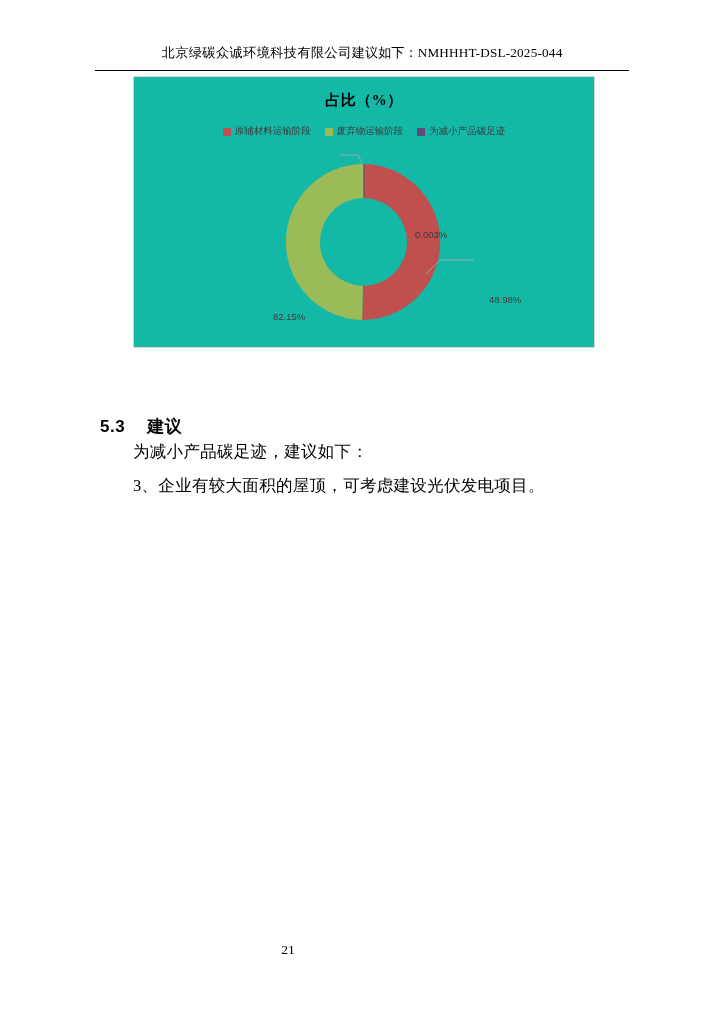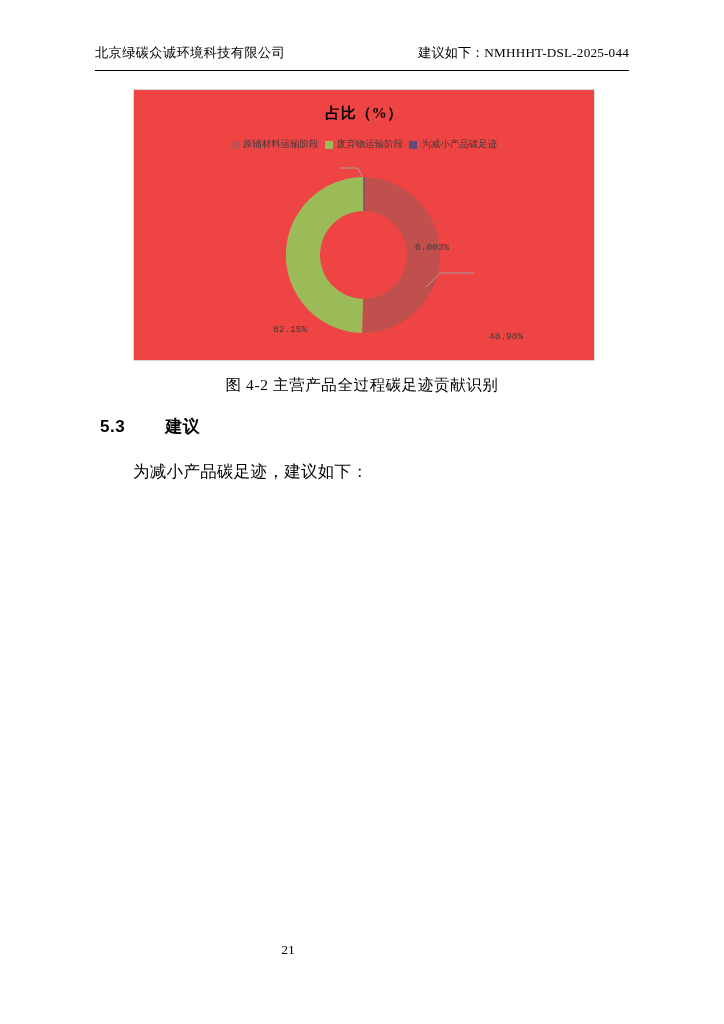--- a/index.html
+++ b/index.html
@@ -22,21 +22,21 @@
     height: 1024px;
     background: #ffffff;
   }
   
   .header {
     position: absolute;
     left: 95px;
     top: 44px;
     width: 534px;
     display: flex;
-    justify-content: space-between;
+    justify-content: center;
     align-items: baseline;
     font-size: 13.2px;
     font-family: "Liberation Serif", "DejaVu Serif", serif;
   }
   .header-left {
     letter-spacing: 0.4px;
   }
   .header-right {
     white-space: nowrap;
   }
@@ -49,25 +49,25 @@
     left: 95px;
     top: 70px;
     width: 534px;
     height: 1px;
     background: #000000;
   }
   
   .chart-frame {
     position: absolute;
     left: 133px;
-    top: 89px;
+    top: 76px;
     width: 462px;
     height: 272px;
     border: 1px solid #d9d9d9;
-    background: #ef4444;
+    background: #14b8a6;
     box-sizing: border-box;
   }
   .chart-title {
     position: absolute;
     left: 0;
     top: 14px;
     width: 100%;
     text-align: center;
     font-size: 15px;
     font-weight: bold;
@@ -75,21 +75,21 @@
     letter-spacing: 0.5px;
   }
   .legend {
     position: absolute;
     left: 0;
     top: 48px;
     width: 100%;
     display: flex;
     justify-content: center;
     align-items: center;
-    gap: 6px;
+    gap: 14px;
     font-size: 9.5px;
     font-family: "Liberation Sans", sans-serif;
     color: #3a3a3a;
   }
   .legend-item {
     display: flex;
     align-items: center;
     gap: 4px;
     white-space: nowrap;
   }
@@ -107,26 +107,26 @@
   }
   .donut {
     position: absolute;
     left: 50%;
     top: 4px;
     transform: translateX(-50%);
   }
   .lbl {
     position: absolute;
     font-size: 9.5px;
-    font-family: Liberation Mono, monospace;
+    font-family: Liberation Sans, sans-serif;
     color: #3a3a3a;
     white-space: nowrap;
   }
   .lbl-a { left: 281px; top: 86px; }   
-  .lbl-b { left: 355px; top: 151px; margin-top: 24px; }  
+  .lbl-b { left: 355px; top: 151px; }  
   .lbl-c { left: 139px; top: 168px; }  
 
   
   .fig-caption {
     position: absolute;
     left: 0;
     top: 375px;
     width: 724px;
     text-align: center;
     font-size: 15.5px;
@@ -137,27 +137,27 @@
   .section-heading {
     position: absolute;
     left: 100px;
     top: 415px;
     font-size: 17px;
     font-weight: bold;
     font-family: "Liberation Sans", sans-serif;
     letter-spacing: 0.5px;
   }
   .section-heading .num {
-    margin-right: 40px;
+    margin-right: 22px;
   }
   
   .body-text {
     position: absolute;
     left: 100px;
-    top: 455px;
+    top: 435px;
     width: 529px;
     font-size: 16.5px;
     line-height: 33px;
     font-family: "Liberation Serif", "DejaVu Serif", serif;
     text-align: justify;
     letter-spacing: 0.3px;
   }
   .body-text p {
     margin: 0 0 1px 0;
     text-indent: 2em;
@@ -216,25 +216,25 @@
         <polyline points="228,16 224,8 206,8" fill="none" stroke="#a6a6a6" stroke-width="0.9"></polyline>
         <polyline points="292,127 306,113 340,113" fill="none" stroke="#a6a6a6" stroke-width="0.9"></polyline>
       </svg>
 
       <div class="lbl lbl-a">0.003%</div>
       <div class="lbl lbl-b">48.98%</div>
       <div class="lbl lbl-c">82.15%</div>
     </div>
   </div>
 
-  <div class="fig-caption">图 4-2 主营产品全过程碳足迹贡献识别</div>
 
   <div class="section-heading">
     <span class="num">5.3</span><span>建议</span>
   </div>
 
   <div class="body-text">
     <p>为减小产品碳足迹，建议如下：</p>
+    <p>3、企业有较大面积的屋顶，可考虑建设光伏发电项目。</p>
   </div>
 
   <div class="page-number">21</div>
 
 </div>
 
 </body></html>

